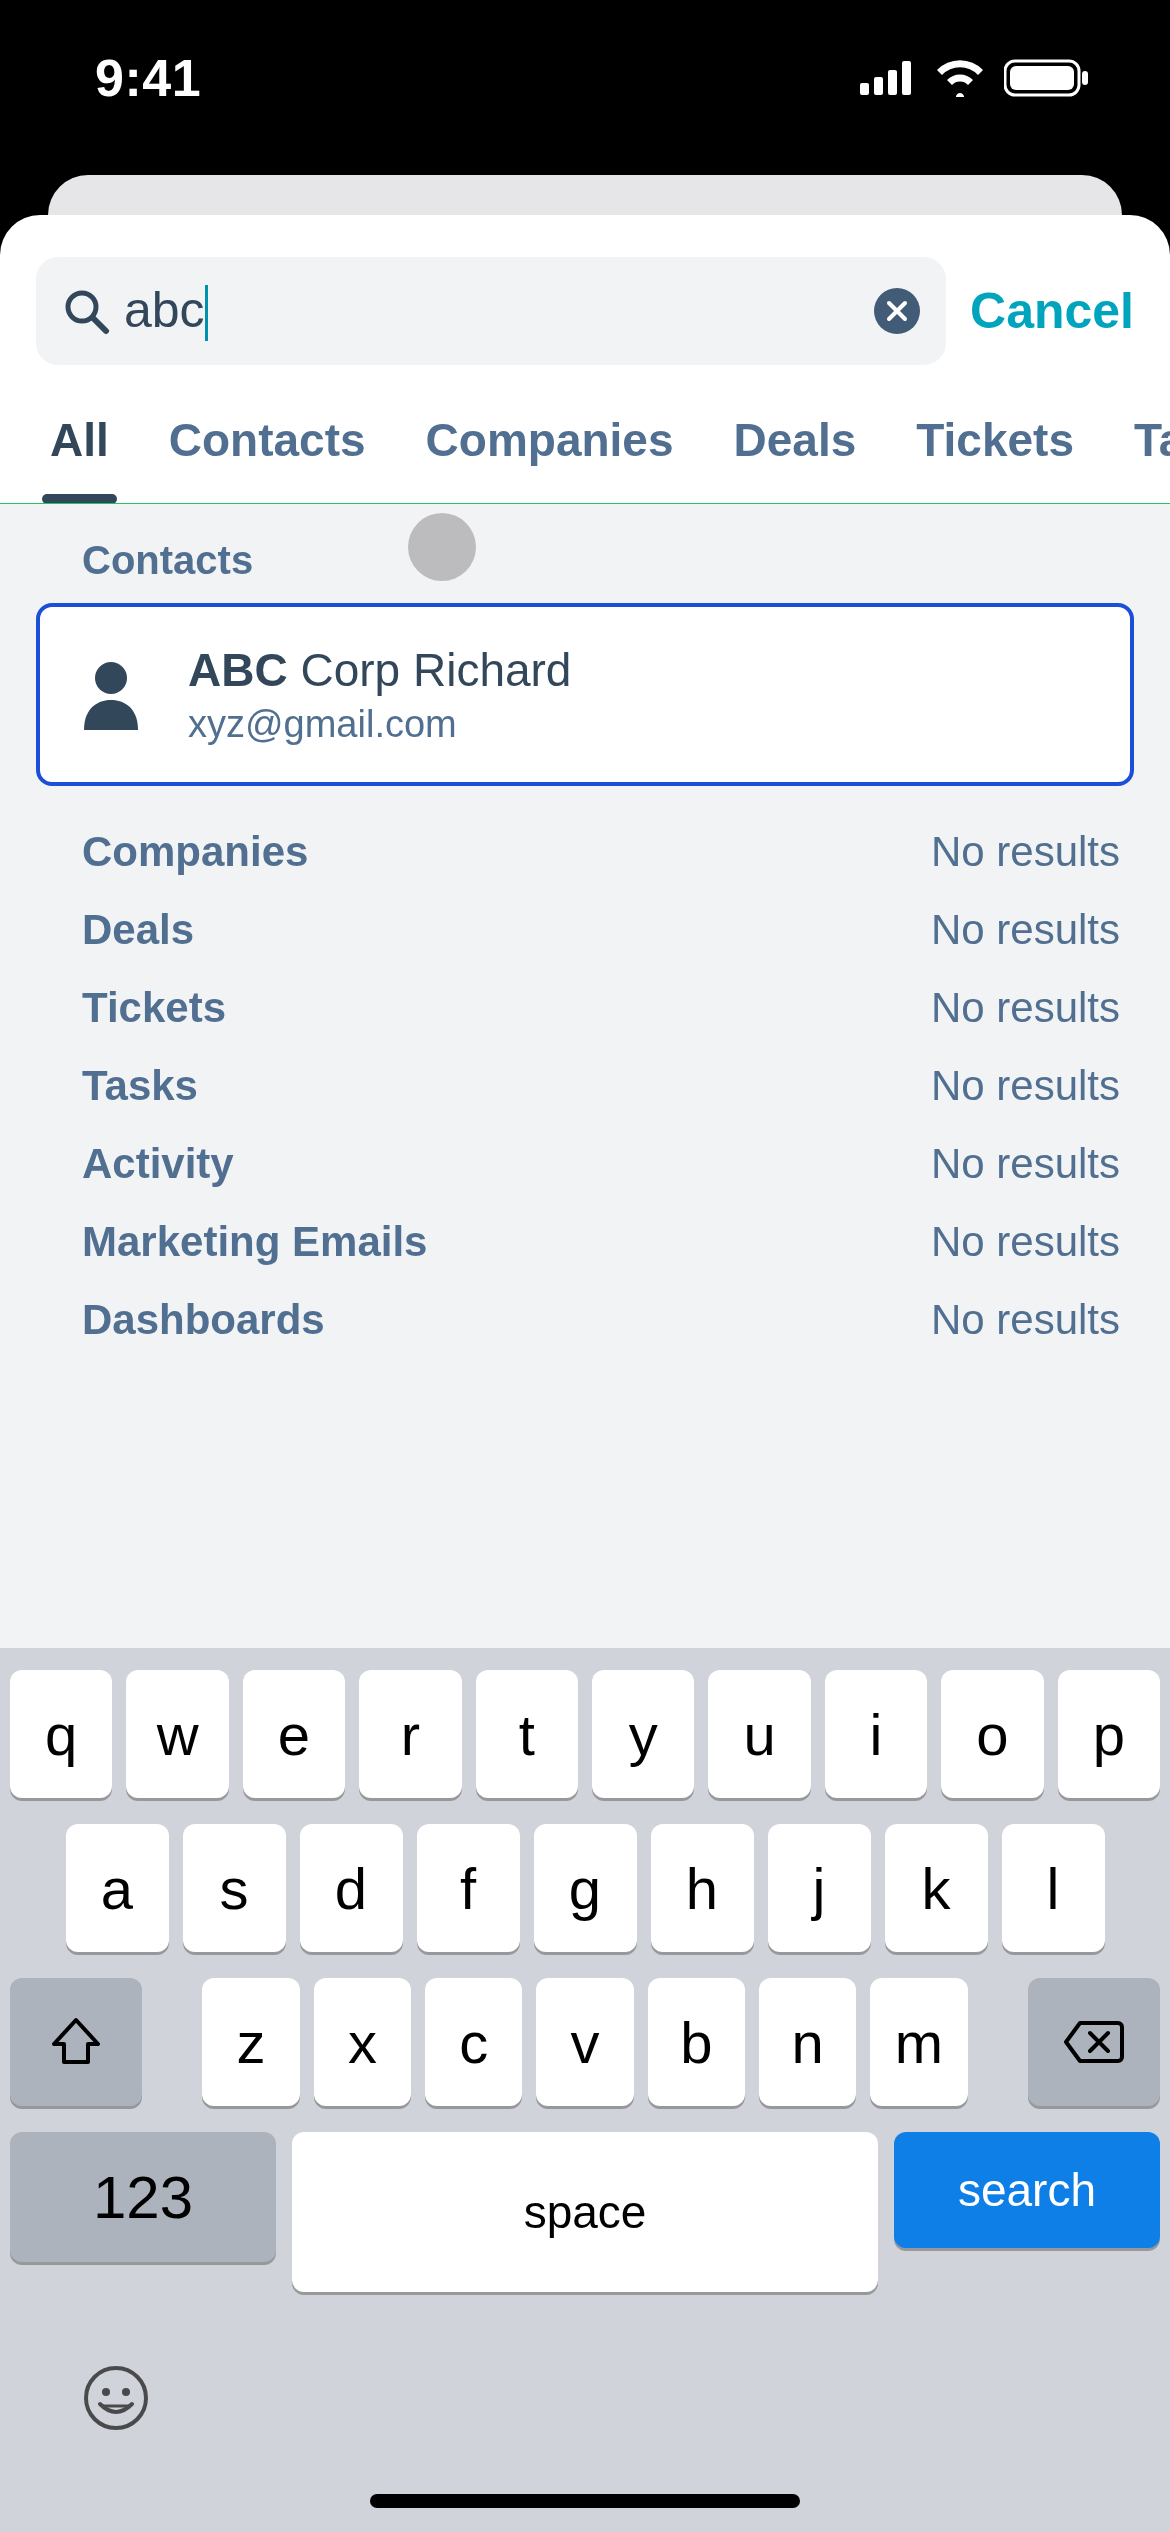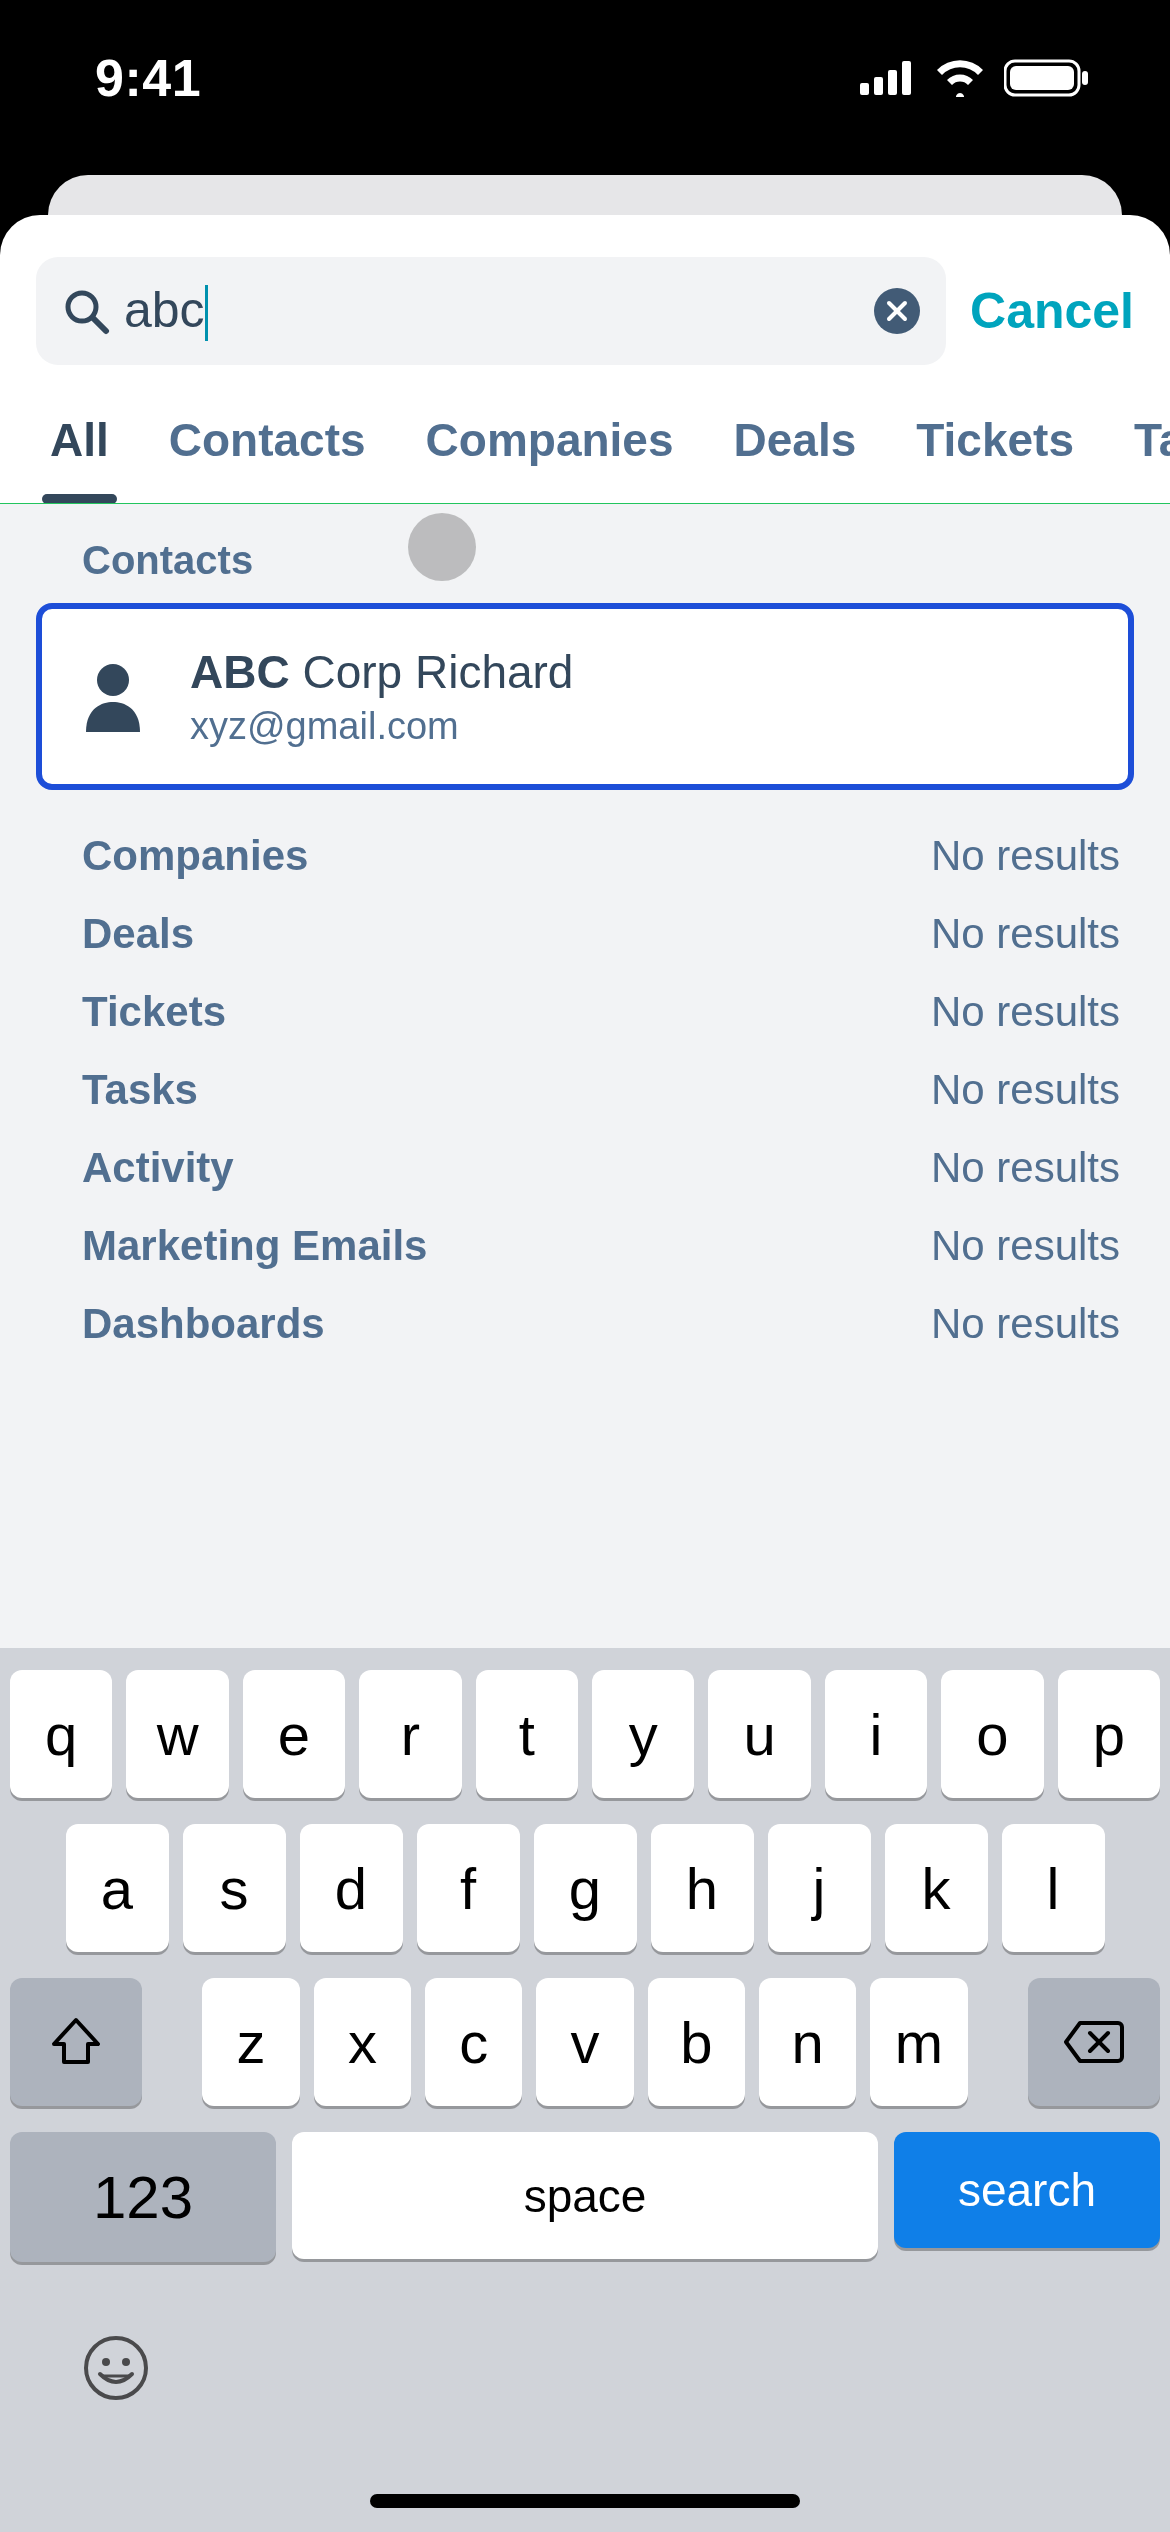--- a/index.html
+++ b/index.html
@@ -33,21 +33,21 @@
     .tab { font-size: 46px; font-weight: 600; color: #516f90; padding-bottom: 36px; position: relative; }
     .tab.active { color: #33475b; font-weight: 700; }
     .tab.active::after { content: ""; position: absolute; left: -8px; right: -8px; bottom: -1px; height: 10px; background: #33475b; border-radius: 5px; }
 
     .touch-circle { position:absolute; width:68px; height:68px; border-radius:50%; background: rgba(100,100,100,0.38); left: 408px; top: 513px; pointer-events:none; }
 
     
     .results { flex: 1; background: #f2f3f5; overflow: hidden; }
     .section-header { font-size: 40px; font-weight: 600; color: #516f90; padding: 34px 50px 20px 82px; }
 
-    .card { background: #fff; border: 6px solid #1d4ed8; border-radius: 16px; margin: 0 36px; padding: 36px 40px; display: flex; align-items: center; gap: 46px; }
+    .card { background: #fff; border: 4px solid #1d4ed8; border-radius: 16px; margin: 0 36px; padding: 36px 40px; display: flex; align-items: center; gap: 46px; }
     .avatar { flex: 0 0 auto; }
     .card-text { display: flex; flex-direction: column; gap: 6px; }
     .card-title { font-size: 46px; color: #33475b; font-weight: 500; }
     .card-title b { font-weight: 700; }
     .card-sub { font-size: 38px; color: #516f90; font-weight: 500; }
 
     .empty-list { padding: 42px 50px 0 82px; display:flex; flex-direction:column; gap: 30px; }
     .empty-row { display: flex; justify-content: space-between; align-items: baseline; }
     .empty-label { font-size: 42px; color: #516f90; font-weight: 600; }
     .empty-status { font-size: 42px; color: #516f90; font-weight: 500; }
@@ -56,21 +56,21 @@
     .keyboard { position: absolute; left: 0; right: 0; bottom: 0; height: 884px; background: #d0d3d9; padding: 22px 10px 0 10px; }
     .krow { display: flex; justify-content: center; gap: 14px; margin-bottom: 26px; }
     .key { background: #fff; border-radius: 12px; box-shadow: 0 3px 0 rgba(0,0,0,0.28); width: 103px; height: 128px; display:flex; align-items:center; justify-content:center; font-size: 58px; color:#000; font-weight:400; }
     .key.fn { background: #adb3bd; }
     .key.wide-shift { width: 140px; }
     .key.wide-del { width: 140px; }
     .row3-gap { width: 34px; }
 
     .krow.bottom { gap: 16px; margin-top: 2px; }
     .key-123 { background:#adb3bd; width: 266px; height: 130px; border-radius: 12px; box-shadow: 0 3px 0 rgba(0,0,0,0.28); display:flex; align-items:center; justify-content:center; font-size:60px; font-weight:500; }
-    .key-space { background:#fff; flex:1; height: 127px; border-radius: 12px; box-shadow: 0 3px 0 rgba(0,0,0,0.28); display:flex; align-items:center; justify-content:center; font-size:46px; }
+    .key-space { background:#fff; flex:1; height: 160px; border-radius: 12px; box-shadow: 0 3px 0 rgba(0,0,0,0.28); display:flex; align-items:center; justify-content:center; font-size:46px; }
     .key-search { background:#0f7fe8; color:#fff; width: 266px; height: 116px; border-radius: 12px; box-shadow: 0 3px 0 rgba(0,0,0,0.28); display:flex; align-items:center; justify-content:center; font-size:46px; font-weight:500; }
 
     .kb-footer { display:flex; align-items:center; justify-content:flex-start; padding: 44px 70px 0; }
 
     .home-indicator { position:absolute; bottom: 24px; left:50%; transform:translateX(-50%); width: 430px; height: 14px; background:#000; border-radius: 10px; }
   </style>
 </head>
 <body>
 
 <div class="device">

